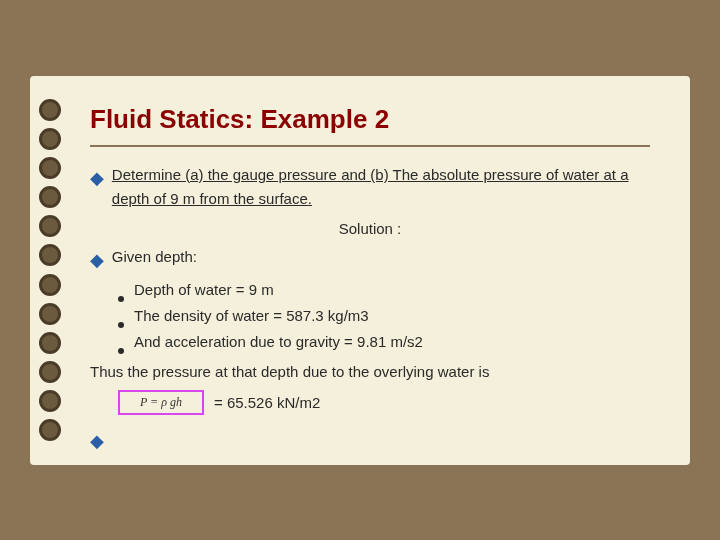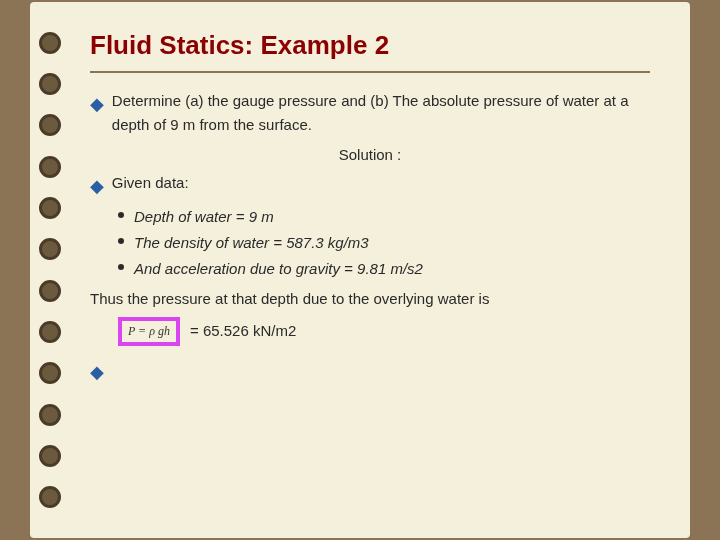--- a/index.html
+++ b/index.html
@@ -10,21 +10,21 @@
       overflow: hidden;
       background: #8B7355;
       font-family: Arial, sans-serif;
       display: flex;
       align-items: center;
       justify-content: center;
     }
 
     .slide-container {
       width: 660px;
-      height: 536px;
+      height: 389px;
       background: #F5F0DC;
       border-radius: 4px;
       position: relative;
       padding: 28px 40px 20px 60px;
     }
 
     
     .spiral {
       position: absolute;
       left: 0;
@@ -74,20 +74,21 @@
     .diamond {
       color: #2a5fa5;
       font-size: 18px;
       margin-right: 8px;
       margin-top: 1px;
       flex-shrink: 0;
     }
 
     .bullet-text {
       flex: 1;
+      text-decoration: underline;
     }
 
     .solution-line {
       margin-left: 0;
       margin-bottom: 4px;
       text-align: center;
     }
 
     .given-section {
       display: flex;
@@ -95,23 +96,22 @@
       margin-bottom: 4px;
     }
 
     .sub-bullets {
       margin-left: 28px;
       margin-bottom: 6px;
     }
 
     .sub-bullet {
       display: flex;
-      align-items: flex-start;
+      align-items: flex-end;
       margin-bottom: 2px;
-      font-style: italic;
     }
 
     .dot {
       width: 6px;
       height: 6px;
       border-radius: 50%;
       background: #2a2a2a;
       margin-right: 10px;
       margin-top: 7px;
       flex-shrink: 0;
@@ -122,22 +122,22 @@
     }
 
     .formula-line {
       display: flex;
       align-items: center;
       margin-left: 28px;
       margin-bottom: 12px;
     }
 
     .formula-box {
-      border: 4px solid #d946ef;
-      padding: 1px 6px;
+      border: 2px solid #d946ef;
+      padding: 1px 20px;
       font-size: 12px;
       color: #333;
       margin-right: 10px;
       background: #F5F0DC;
       font-family: 'Times New Roman', serif;
       font-style: italic;
     }
 
     .formula-value {
       font-size: 15px;
@@ -176,21 +176,21 @@
       <span class="diamond">◆</span>
       <span class="bullet-text">Determine (a) the gauge pressure and (b) The absolute pressure of water at a depth of 9 m from the surface.</span>
     </div>
 
     <div class="solution-line">
       <span>Solution :</span>
     </div>
 
     <div class="given-section">
       <span class="diamond">◆</span>
-      <span>Given data:</span>
+      <span>Given depth:</span>
     </div>
 
     <div class="sub-bullets">
       <div class="sub-bullet">
         <div class="dot"></div>
         <span>Depth of water = 9 m</span>
       </div>
       <div class="sub-bullet">
         <div class="dot"></div>
         <span>The density of water = 587.3 kg/m3</span>

